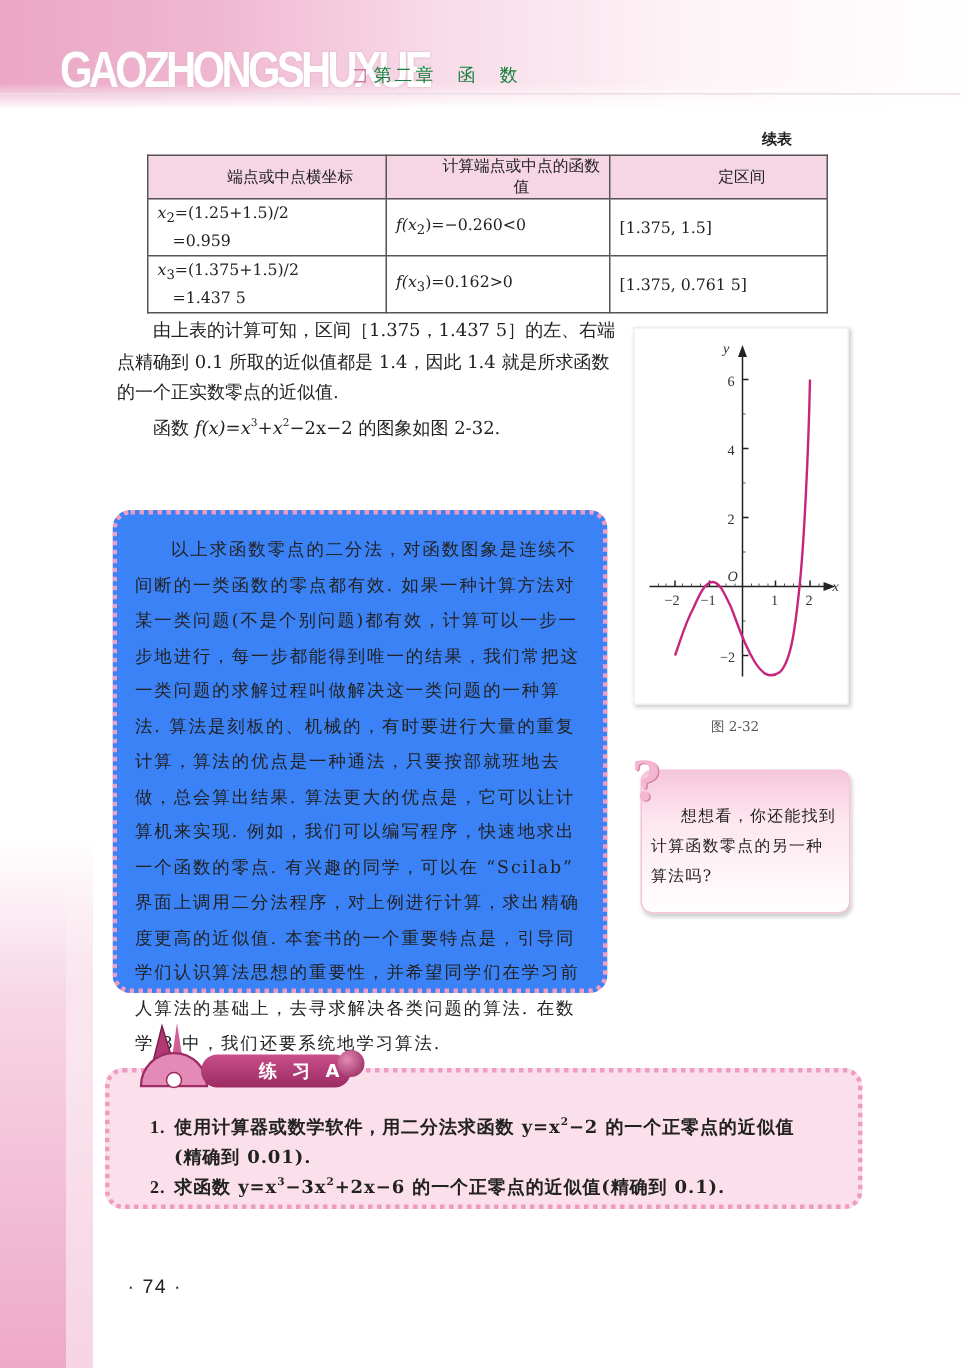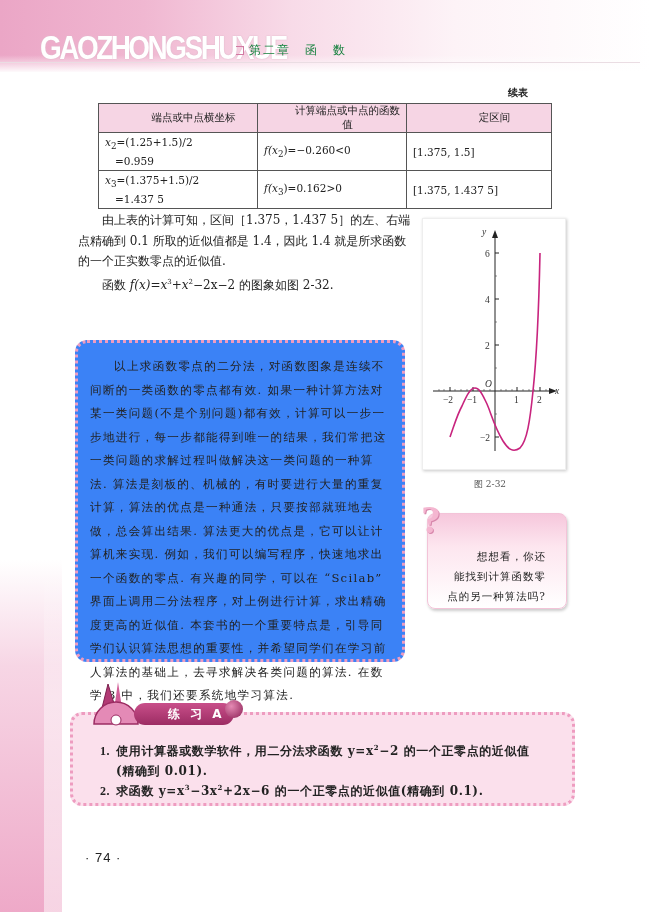--- a/index.html
+++ b/index.html
@@ -34,28 +34,28 @@
        box-shadow:1px 1px 3px #c8c8c8;border:1px solid #eee;}
   .fig-caption{position:absolute;left:474px;top:478px;font-size:9px;color:#555;}
   .note-box{position:absolute;left:75px;top:340px;width:330px;height:322px;background:#3b82f6;
        border:3px dotted #ee9cc0;border-radius:12px;box-sizing:border-box;padding:12px 12px 0 12px;
        font-size:11.6px;line-height:23.5px;letter-spacing:1.3px;}
   .note-box p{margin:0;text-indent:24px;}
   .think-box{position:absolute;left:427px;top:513px;width:138px;height:94px;
        background:linear-gradient(180deg,#f6c7dc 0%,#fde6ef 35%,#fff 100%);border-radius:8px;
        box-shadow:1px 2px 3px #ccc;border:1px solid #f3c3d8;}
   .think-inner{position:absolute;left:6px;top:20px;width:124px;font-size:10.5px;line-height:20px;letter-spacing:1px;}
-  .think-inner p{margin:12px;text-indent:20px;text-align:right;}
+  .think-inner p{margin:0;text-indent:20px;}
   .q-mark{position:absolute;left:421px;top:496px;font-family:"Liberation Serif",serif;font-size:40px;font-weight:bold;
        color:#f4b6d0;text-shadow:1px 1px 0 #d786ab;}
   .ex-box{position:absolute;left:70px;top:712px;width:505px;height:94px;background:#fbe0ec;
        border:3px dotted #ee9cc0;border-radius:12px;box-sizing:border-box;}
   .ex-badge{position:absolute;left:134px;top:703px;width:100px;height:22px;border-radius:11px;
        background:linear-gradient(180deg,#c94f8a,#9c2c63);color:#fff;font-family:"DejaVu Sans",sans-serif;
-       font-size:12px;font-weight:bold;line-height:22px;padding-left:34px;box-sizing:border-box;letter-spacing:3px;}
+       font-size:12px;font-weight:bold;line-height:22px;padding-left:34px;box-sizing:border-box;letter-spacing:3px;text-align:center;}
   .ex-ball{position:absolute;left:225px;top:700px;width:18px;height:18px;border-radius:50%;
        background:radial-gradient(circle at 35% 35%,#e58ab4,#8b1f54);}
   .ex-item{position:absolute;left:100px;font-size:12px;line-height:20px;width:470px;letter-spacing:.6px;font-weight:bold;}
   .ex-item b{font-family:"Liberation Serif",serif;margin-right:6px;}
   .page-num{position:absolute;left:85px;top:850px;font-family:"Liberation Sans",sans-serif;font-size:13px;letter-spacing:1px;}
   sup{font-size:7px;vertical-align:5px;}
 </style>
 </head>
 <body>
 
@@ -89,21 +89,21 @@
     <td>[1.375, 1.5]</td>
   </tr>
   <tr>
     <td class="c1">
       <span class="mi">x</span><sub>3</sub><span>=(1.375+1.5)/2</span><br>
       <span style="padding-left:10px">=1.437 5</span>
     </td>
     <td class="c2">
       <span class="mi">f(</span><span class="mi">x</span><sub>3</sub><span>)=0.162&gt;0</span>
     </td>
-    <td>[1.375, 1.437 5]</td>
+    <td>[1.375, 0.761 5]</td>
   </tr>
 </tbody>
   </table>
 
 <div class="para" style="top:210px">
   <p>由上表的计算可知，区间［1.375，1.437 5］的左、右端点精确到 0.1 所取的近似值都是 1.4，因此 1.4 就是所求函数的一个正实数零点的近似值.</p>
   <p><span>函数 </span><span class="mi">f(x)=x</span><sup>3</sup><span class="mi">+x</span><sup>2</sup><span>−2x−2 的图象如图 2-32.</span></p>
 </div>
 
 <div class="graph-card">

